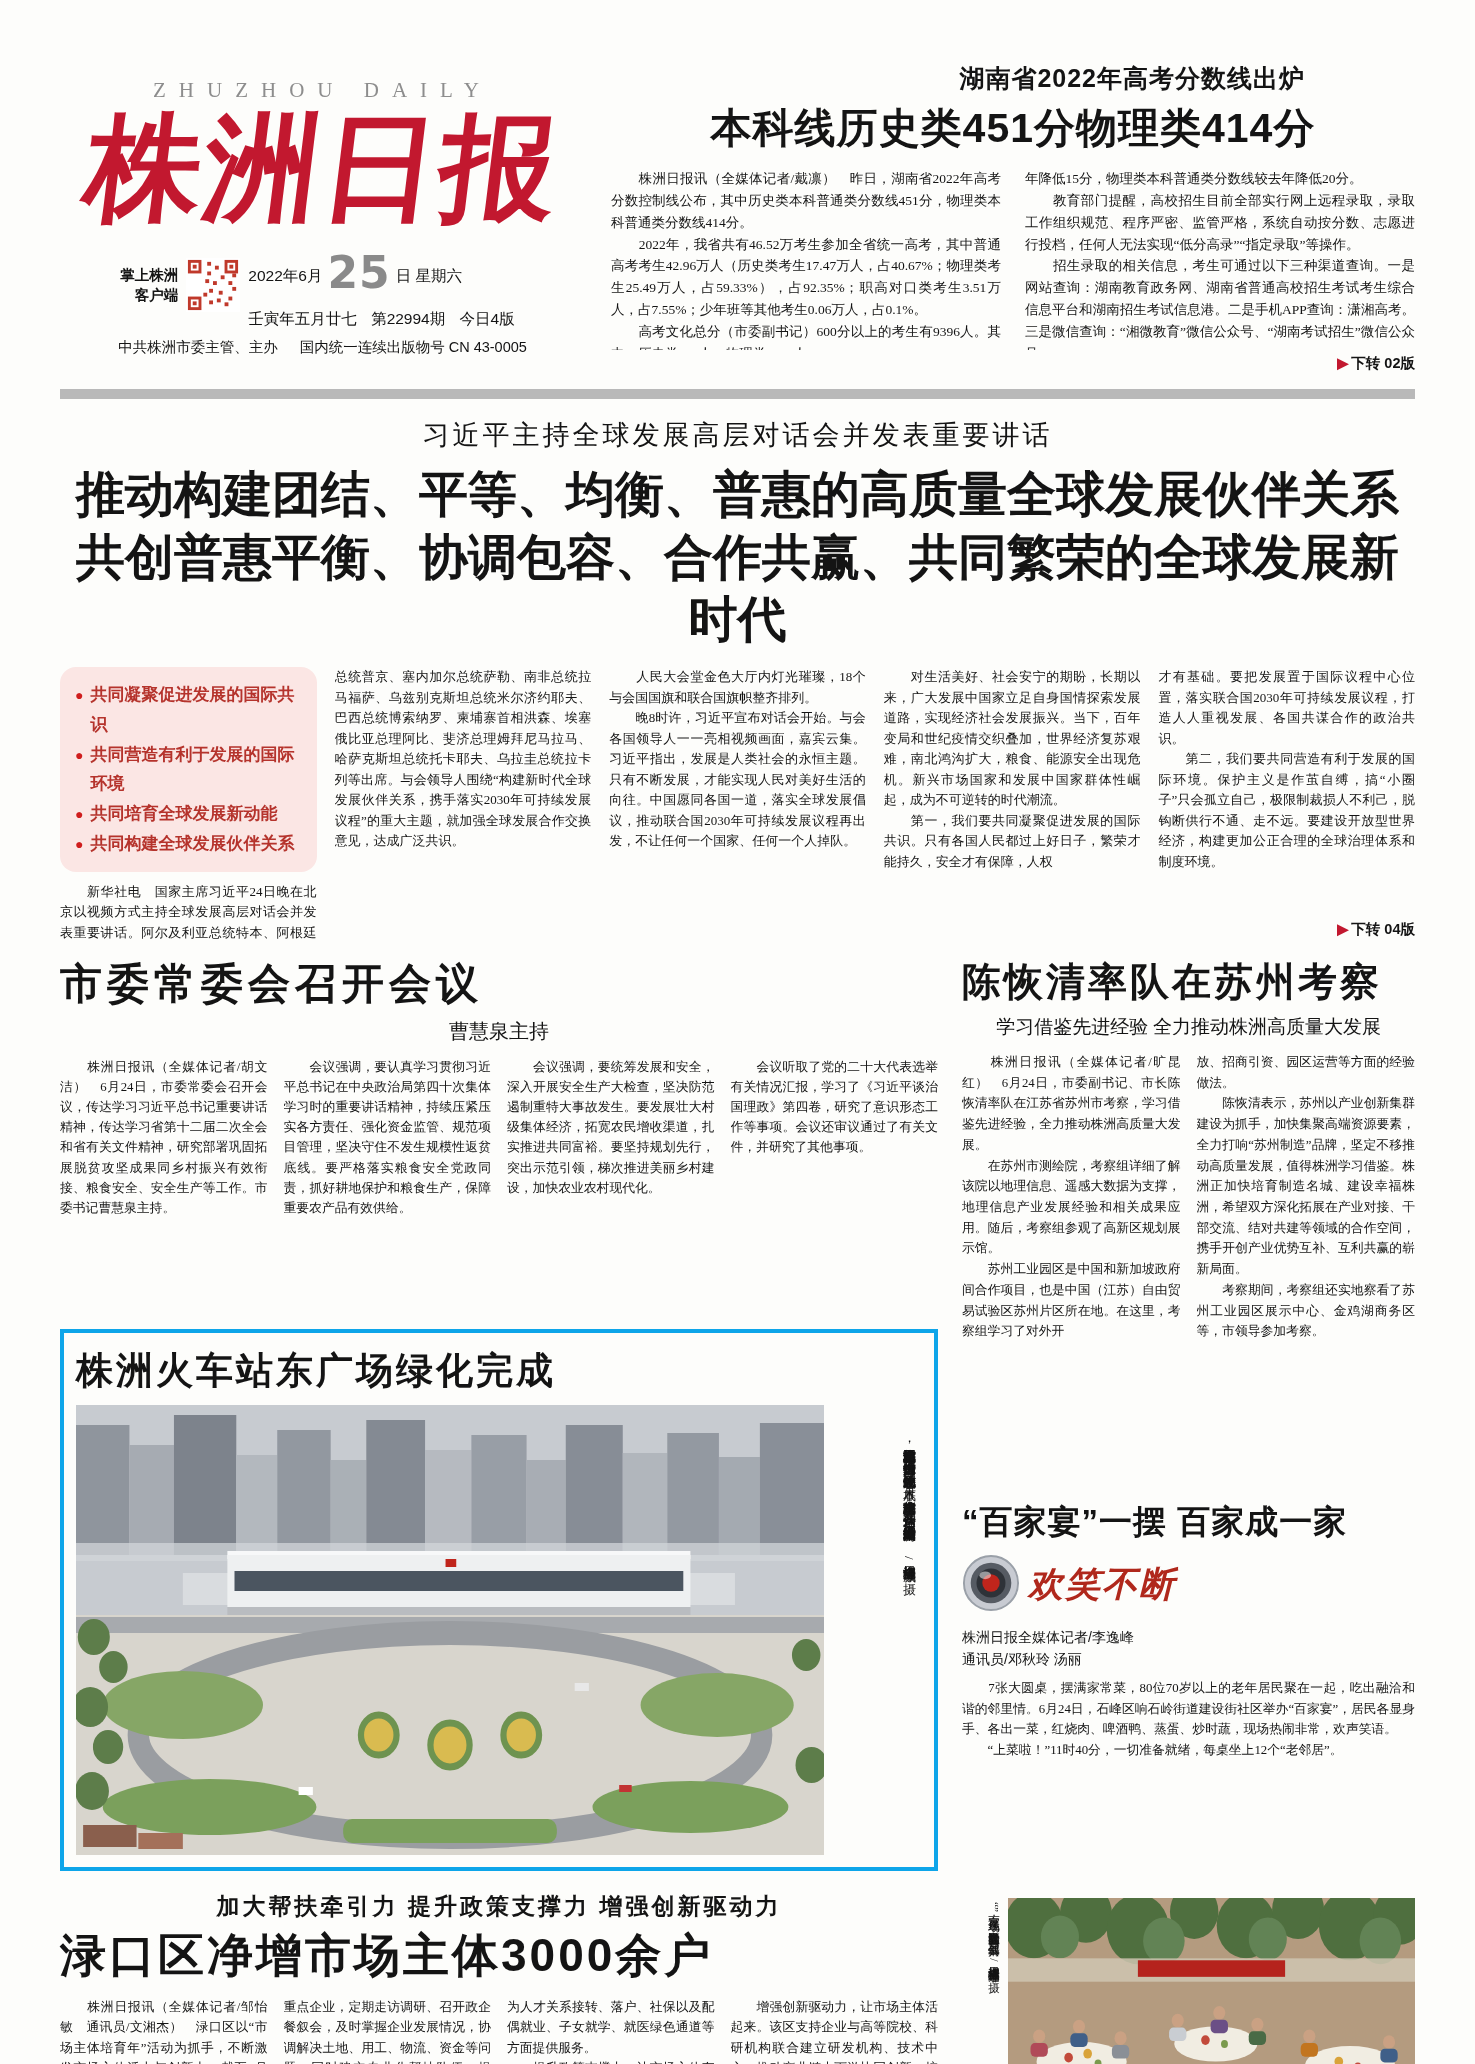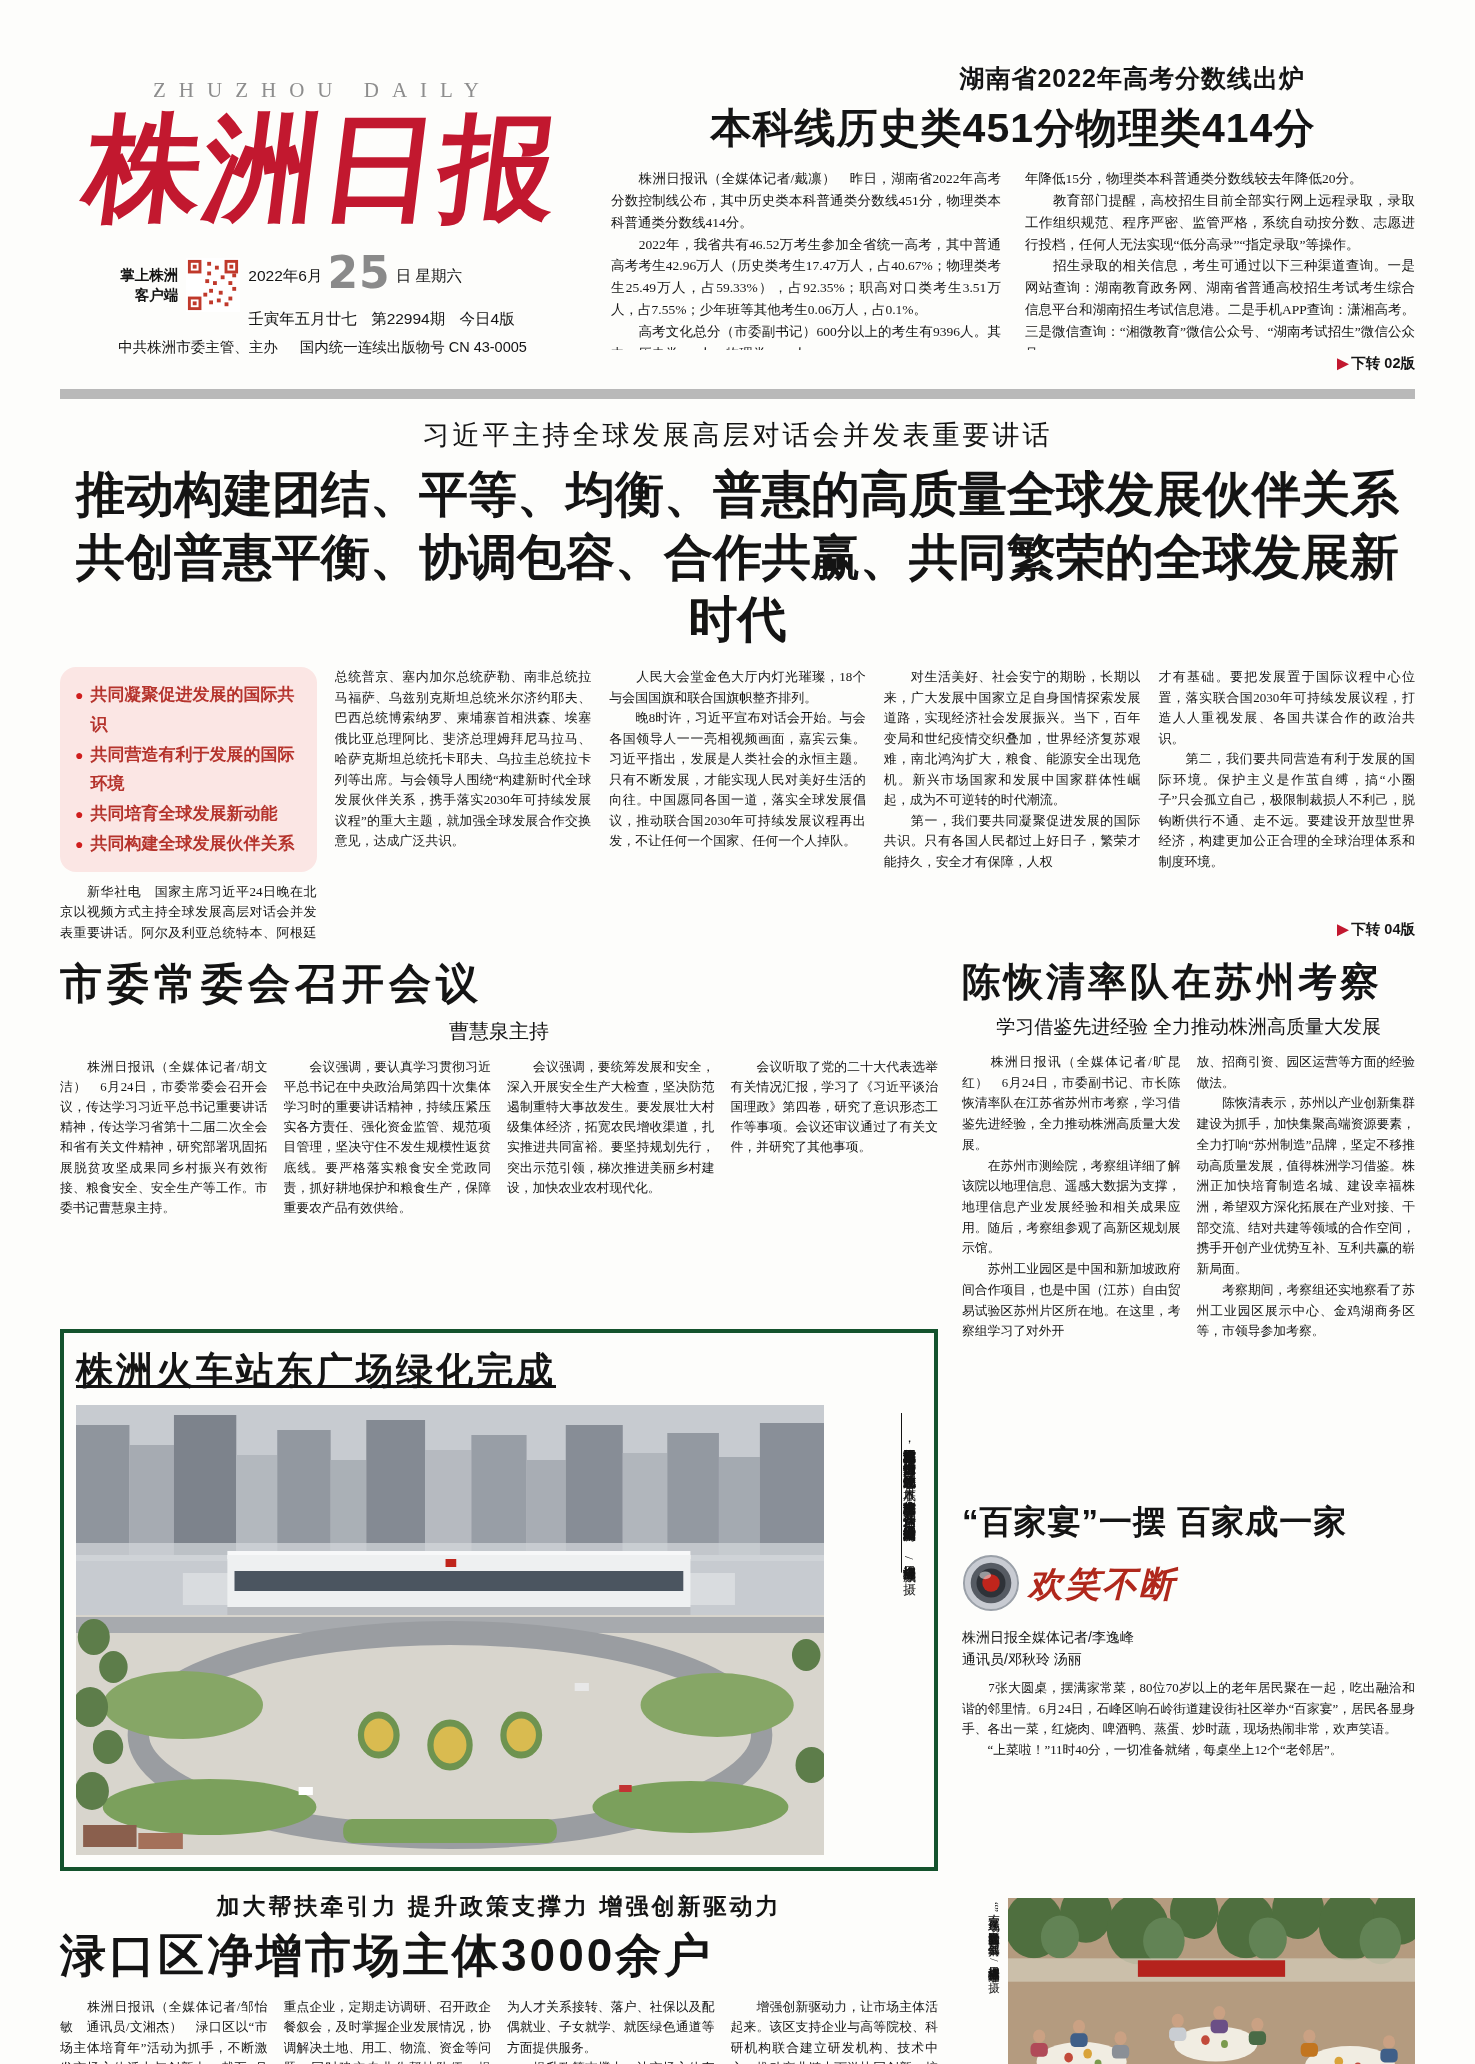--- a/index.html
+++ b/index.html
@@ -51,21 +51,21 @@
   .bullet-dot{color:#cf1d1d;font-size:14px;}
   
   .main-grid{display:flex;gap:24px;margin-top:20px;}
   .left-col{width:878px;flex:none;}
   .right-col{flex:1;min-width:0;}
   .meeting-h{font-size:42px;letter-spacing:5px;}
   .meeting-sub{font-size:20px;margin:8px 0 12px;}
   .meeting-body{display:flex;gap:16px;height:256px;}
   .meeting-body .col{flex:1;font-size:12.8px;line-height:1.58;}
   
-  .photo-box{border:4px solid #14532d;margin-top:16px;padding:8px 12px 12px;text-decoration:underline;}
+  .photo-box{border:4px solid #0ea5e9;margin-top:16px;padding:8px 12px 12px;}
   .photo-h{font-size:37px;letter-spacing:3px;margin:8px 0 12px;}
   .photo-row{display:flex;height:450px;gap:10px;}
   .photo-frame{flex:1;min-width:0;}
   .photo-frame svg,.banquet-frame svg{display:block;width:100%;height:100%;}
   .photo-caption{width:88px;flex:none;writing-mode:vertical-rl;font-size:13px;line-height:2.0;
                  padding:8px 0;text-align:justify;white-space:pre-line;}
   
   .lukou{margin-top:20px;}
   .lukou-kicker{text-align:center;font-size:23px;font-weight:bold;font-family:"Liberation Sans",sans-serif;letter-spacing:3px;}
   .lukou-h{font-size:46px;letter-spacing:3px;margin:6px 0 14px;}

